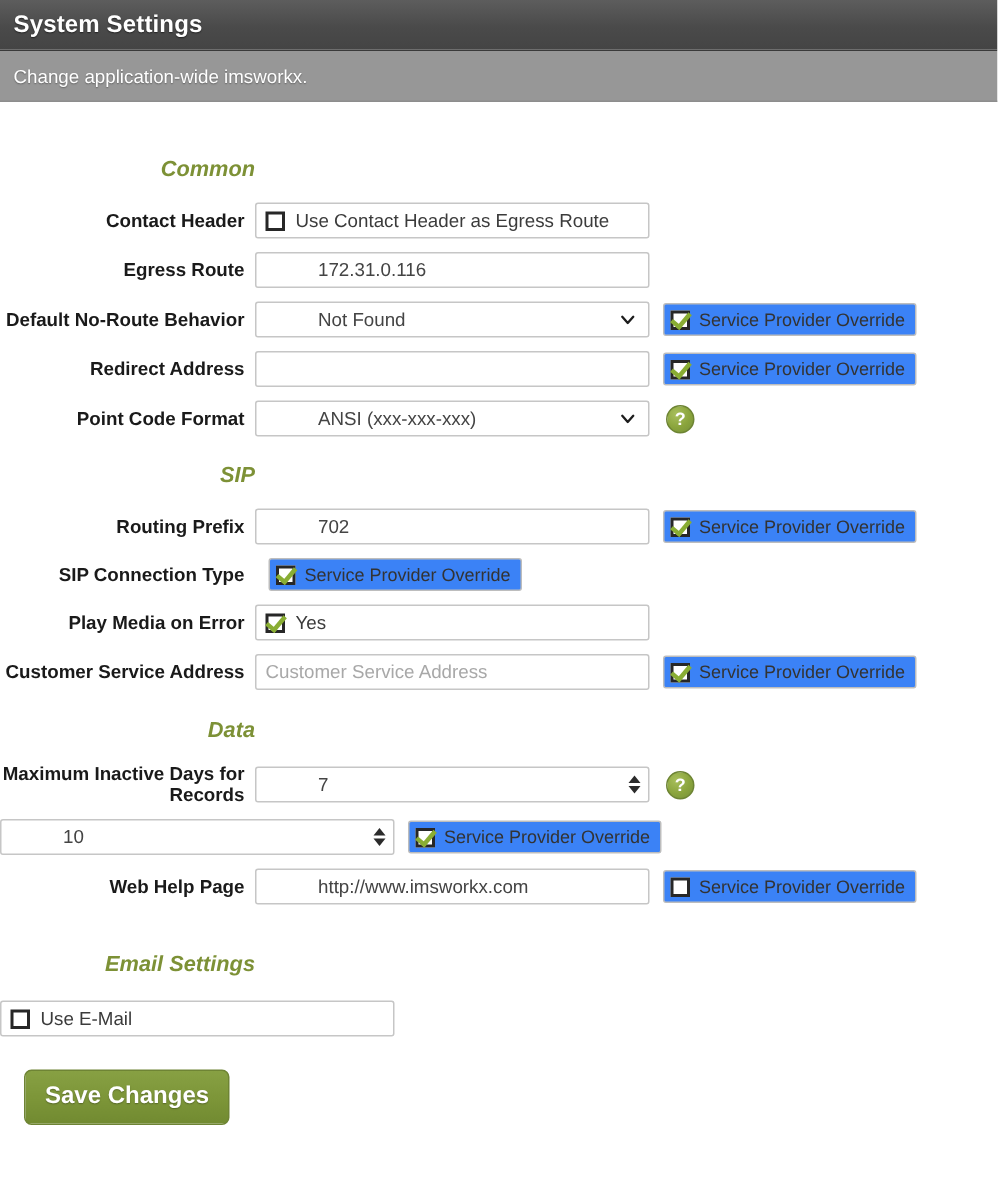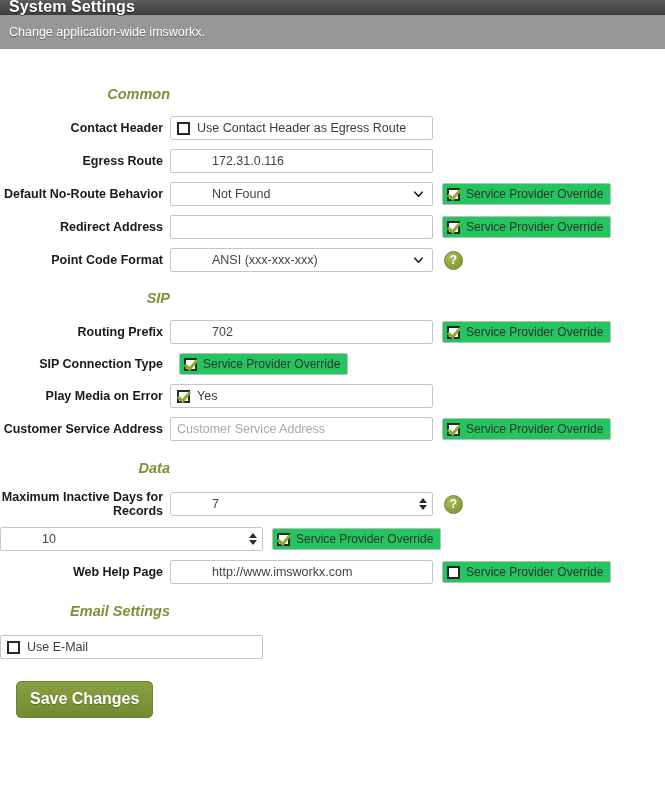--- a/index.html
+++ b/index.html
@@ -11,21 +11,21 @@
     width: 665px;
     height: 799px;
     font-family: "Liberation Sans", sans-serif;
     color: #222222;
     overflow: hidden;
     position: relative;
   }
 
   
   .titlebar {
-    height: 15px;
+    height: 34px;
     background: linear-gradient(to bottom, #5d5d5d 0%, #4a4a4a 55%, #444444 100%);
     border-bottom: 1px solid #3a3a3a;
     box-sizing: border-box;
     display: flex;
     align-items: center;
     padding: 0 0 0 9px;
   }
   .titlebar-text {
     color: #ffffff;
     font-size: 16px;
@@ -62,21 +62,21 @@
     box-sizing: border-box;
     padding-right: 0px;
   }
   .section-row {
     display: flex;
     font-style: italic;
   }
   .sec-common  { margin-top: 37px; margin-bottom: 14px; }
   .sec-sip     { margin-top: 18px; margin-bottom: 14px; }
   .sec-data    { margin-top: 19px; margin-bottom: 14px; }
-  .sec-email   { margin-top: 19px; margin-bottom: 16px; }
+  .sec-email   { margin-top: 32px; margin-bottom: 16px; }
 
   .row {
     display: flex;
     align-items: center;
     margin-bottom: 9px;
   }
   .label {
     width: 170px;
     min-width: 170px;
     text-align: right;
@@ -176,21 +176,21 @@
     color: #3b3b3b;
   }
 
   
   .override {
     margin-left: 9px;
     height: 22px;
     box-sizing: border-box;
     border: 1px solid #bdbdbd;
     border-radius: 2px;
-    background: #22c55e;
+    background: #3b82f6;
     display: flex;
     align-items: center;
     padding: 0 7px 0 4px;
   }
   .override .cb { margin-right: 6px; }
   .override-text {
     font-size: 12px;
     color: #333333;
     white-space: nowrap;
   }

